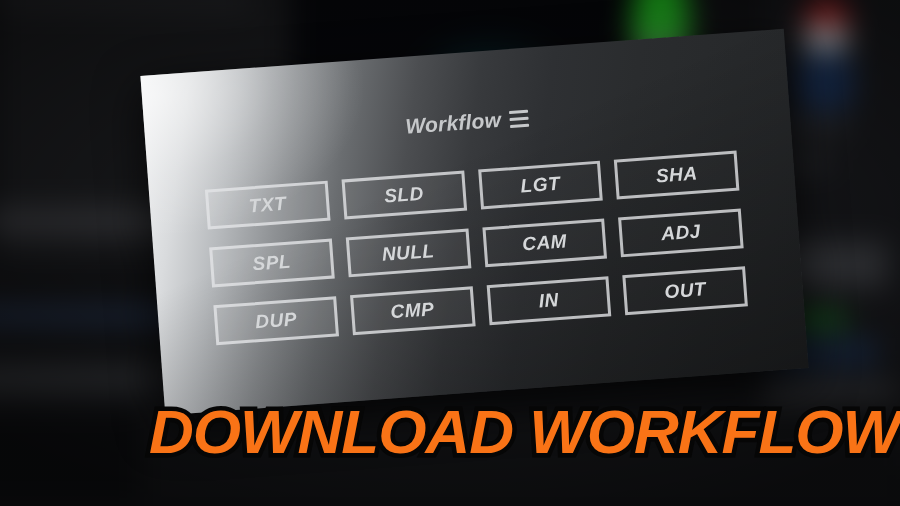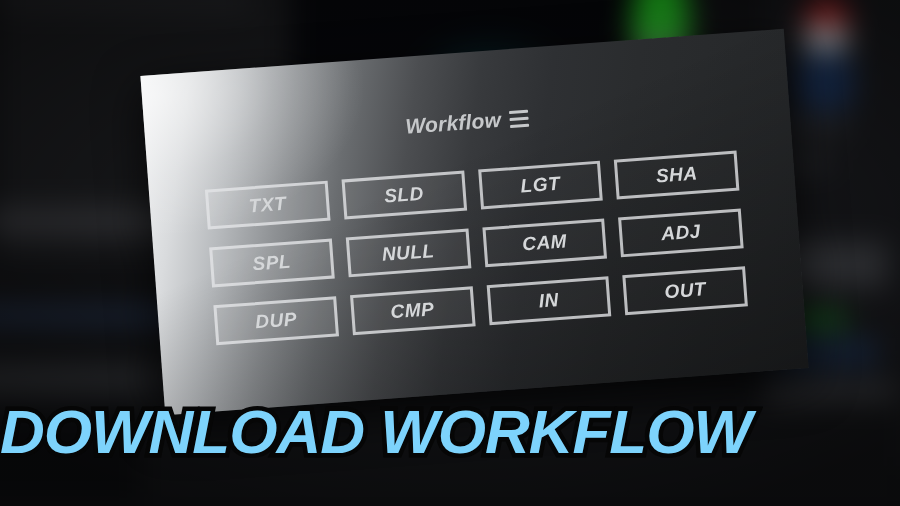--- a/index.html
+++ b/index.html
@@ -260,26 +260,26 @@
   .btn.col1 { background: rgba(255,255,255,.06); }
   .btn.col2 { background: rgba(255,255,255,.03); }
   .btn.col3 { background: rgba(255,255,255,.02); }
 
   
   #headline {
     position: absolute;
     left: 0;
     right: 0;
     top: 396px;
-    text-align: left;
+    text-align: right;
     font-size: 62px;
     font-weight: bold;
     font-style: italic;
     letter-spacing: -1px;
-    color: #7dd3fc;
+    color: #f97316;
     -webkit-text-stroke: 9px #060606;
     paint-order: stroke fill;
     white-space: nowrap;
   }
 </style>
 </head>
 <body>
 
 <div id="stage">
 

